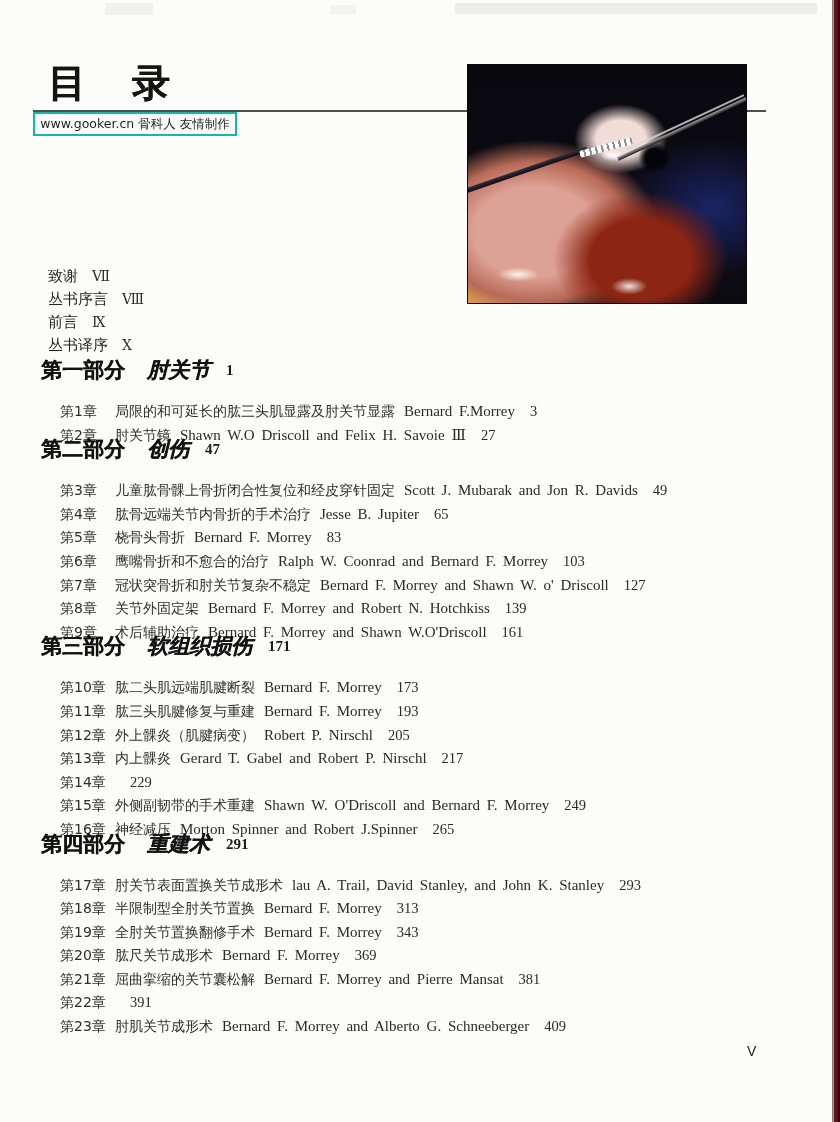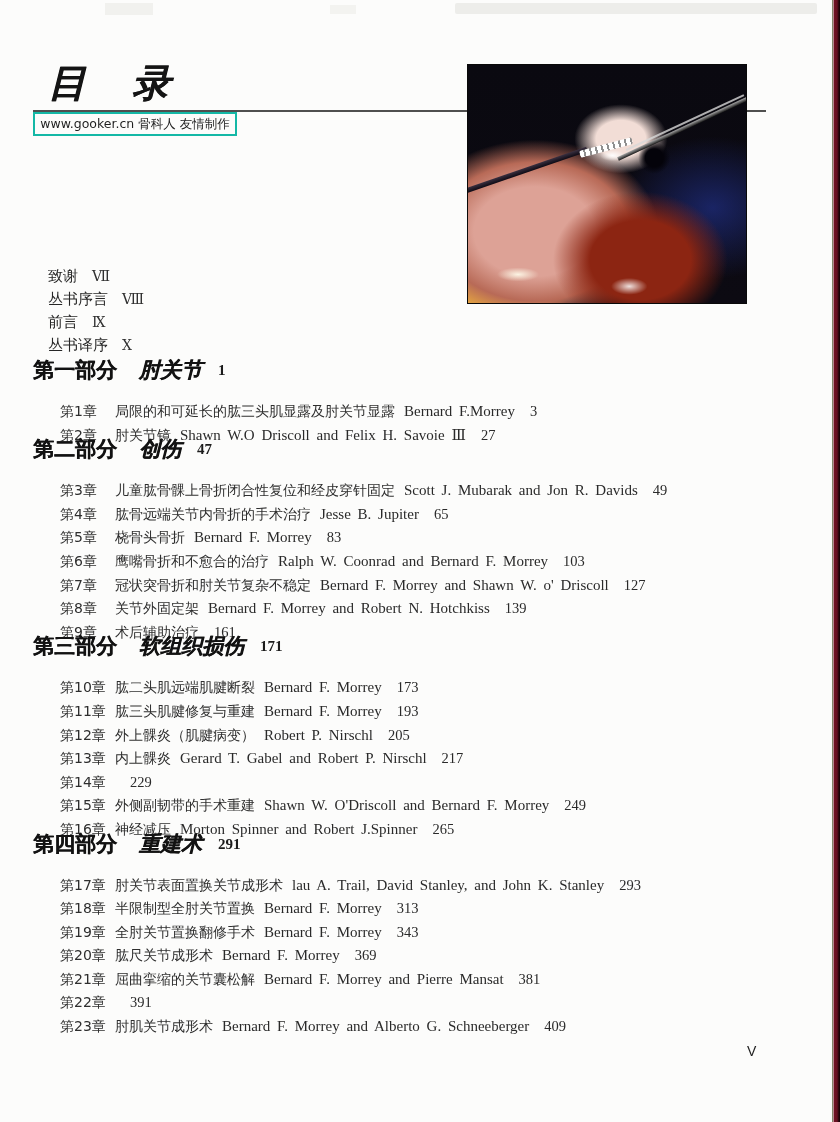--- a/index.html
+++ b/index.html
@@ -19,21 +19,20 @@
   .edge-bar {
     position:absolute; right:0; top:0; width:8px; height:1122px;
     background:linear-gradient(to right,#b9b9a8 0,#4c4e2a 1px,#73122402 0,#701223 2px,#671021 5px,#1d0308 7px,#120205 8px);
   }
 
   
   .doc-title {
     position:absolute; left:48px; top:58px;
     font-size:38px; font-weight:900; letter-spacing:4px; color:#141414;
     text-shadow:0.6px 0 0 #141414;
-    font-style:italic;
   }
   .rule { position:absolute; left:33px; top:110px; width:733px; height:2px; background:#4f4f4f; }
   .watermark {
     position:absolute; left:33px; top:112px; width:204px; height:24px;
     border:2px solid #14b8a6; background:#fcfcfb;
     display:flex; align-items:center; justify-content:center;
     font-size:12.5px; color:#1f1f1f; white-space:nowrap;
   }
 
   
@@ -64,21 +63,21 @@
     transform:rotate(-15deg); transform-origin:left center;
     background:repeating-linear-gradient(90deg,#ffffff 0 4px,#8f8f8f 4px 6px); border-radius:2px; }
 
   
   .front-matter { position:absolute; left:48px; top:267px; }
   .fm-row { height:23px; display:flex; align-items:baseline; font-size:15px; color:#262626; }
   .fm-page { margin-left:14px; font-family:"Liberation Serif","DejaVu Serif",serif; font-size:14px; color:#303030; }
 
   
   .toc { position:absolute; left:33px; top:356px; width:780px; }
-  .part-header { height:27px; line-height:27px; margin:1px 0 4px 0;
+  .part-header { height:27px; line-height:27px; margin:1px 0 4px 8px;
     font-size:21px; font-weight:bold; color:#121212; display:flex; align-items:flex-start;
     text-shadow:0.4px 0 0 #121212; }
   .part-title { margin-left:22px;font-style:italic; }
   .part-page { margin-left:16px; font-family:"Liberation Serif","DejaVu Serif",serif;
     font-size:15px; font-weight:bold; text-shadow:none; color:#1c1c1c; }
   .ch-row { height:23.6px; line-height:23.6px; padding-left:27px;
     display:flex; align-items:baseline; white-space:nowrap;
     font-size:14px; color:#2e2e2e; }
   .ch-num { min-width:46px; margin-right:9px;margin-top:12px; }
   .ch-authors { margin-left:9px; font-family:"Liberation Serif","DejaVu Serif",serif;
@@ -186,20 +185,21 @@
     </div>
     <div class="ch-row">
       <span class="ch-num">第8章</span>
       <span class="ch-title">关节外固定架</span>
       <span class="ch-authors">Bernard F. Morrey and Robert N. Hotchkiss</span>
       <span class="ch-page">139</span>
     </div>
     <div class="ch-row">
       <span class="ch-num">第9章</span>
       <span class="ch-title">术后辅助治疗</span>
+      <span class="ch-authors">Bernard F. Morrey and Shawn W.O'Driscoll</span>
       <span class="ch-page">161</span>
     </div>
 
     <div class="part-header">
       <span>第三部分</span>
       <span class="part-title">软组织损伤</span>
       <span class="part-page">171</span>
     </div>
     <div class="ch-row">
       <span class="ch-num">第10章</span>

